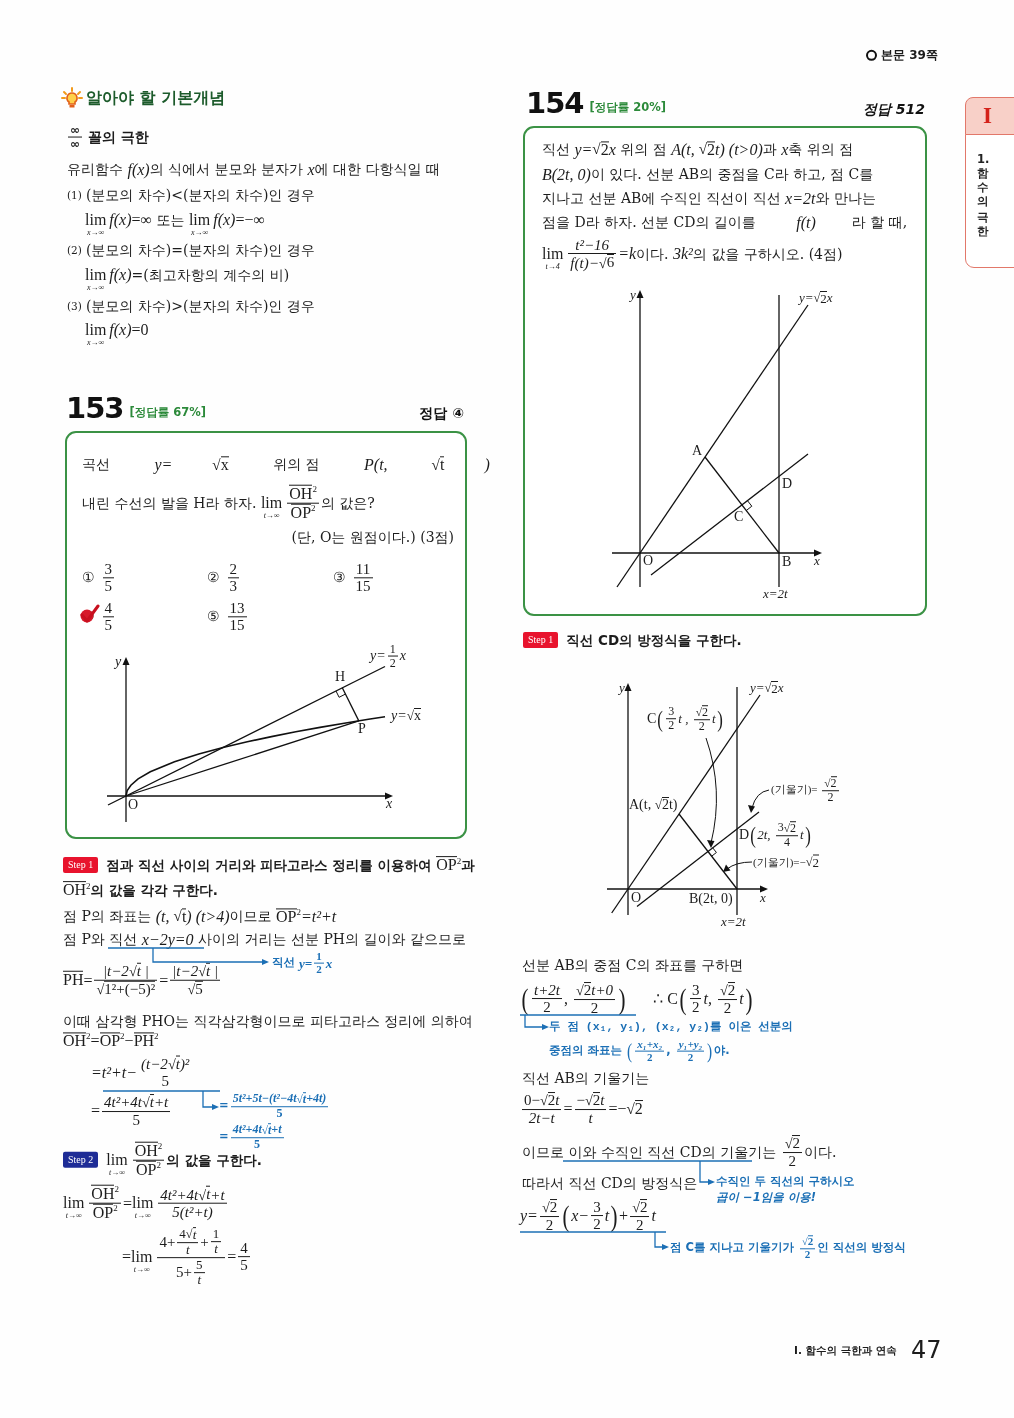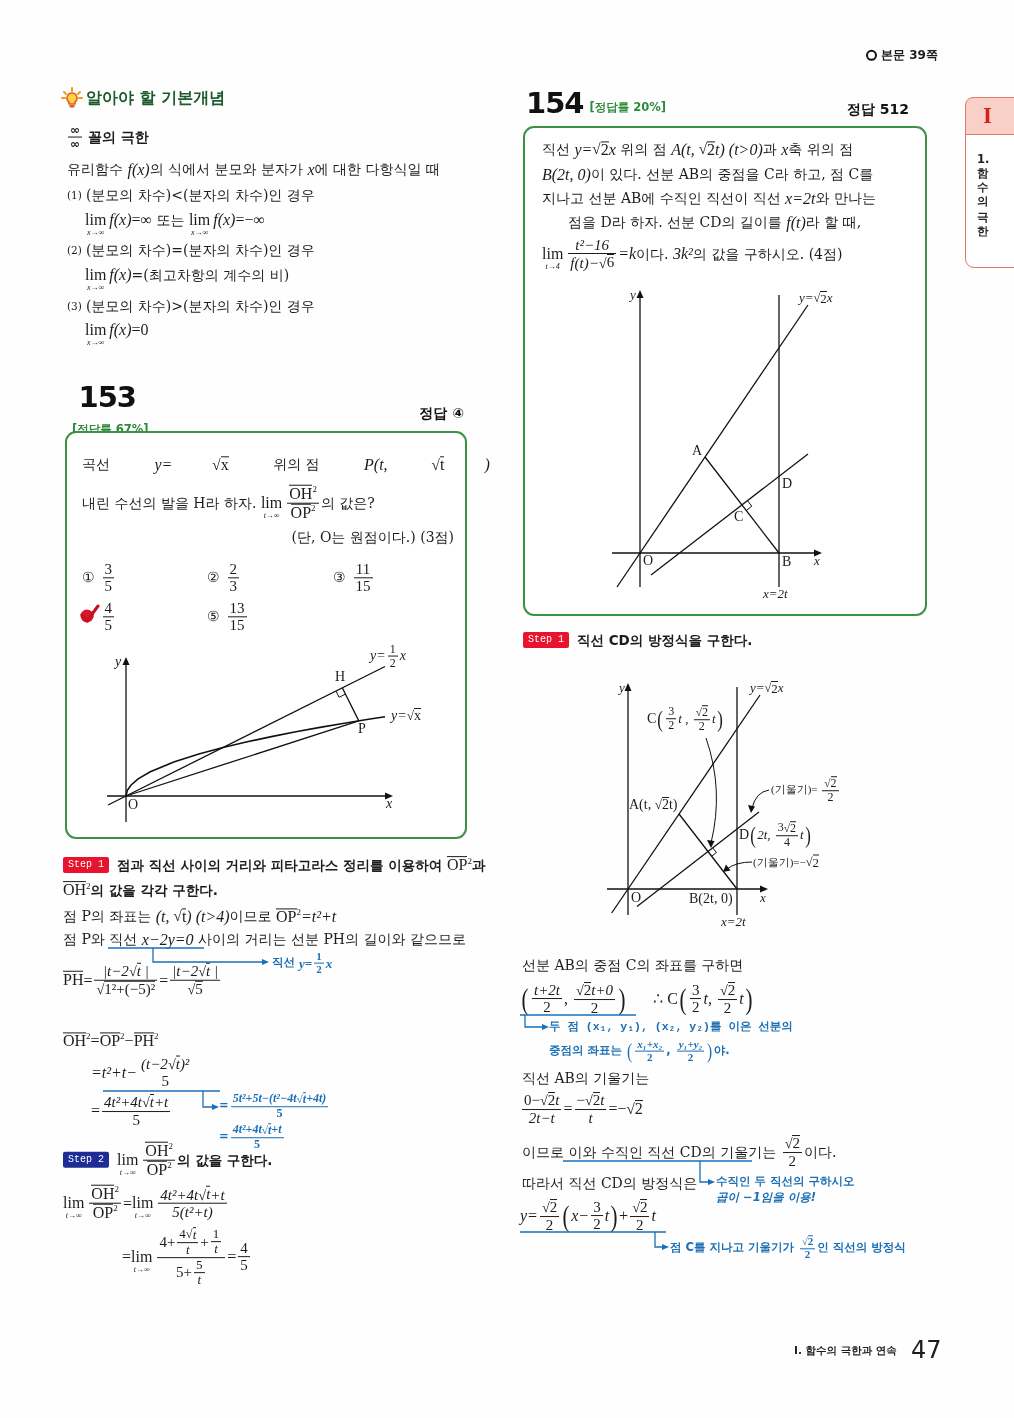--- a/index.html
+++ b/index.html
@@ -19,21 +19,21 @@
 .sq>.rad{border-top:1px solid currentColor;line-height:1.05;}
 .ov{border-top:1px solid currentColor;line-height:1.05;font-family:"Liberation Serif",serif;font-size:16px;}
 .sup{font-size:9px;align-self:flex-start;font-family:"Liberation Serif",serif;}
 .lim{display:inline-flex;flex-direction:column;align-items:center;line-height:1;padding-top:9px;margin-right:3px;font-family:"Liberation Serif",serif;font-size:16px;}
 .lim>.u{font-size:8px;font-style:italic;margin-top:1px;}
 .big{font-family:"Liberation Serif",serif;font-size:30px;line-height:1;font-weight:normal;transform:scaleX(0.7);}
 .pnum{font-family:"DejaVu Sans",sans-serif;font-weight:bold;font-size:29px;letter-spacing:-1px;color:#111;}
 .rate{font-family:"DejaVu Sans",sans-serif;font-weight:bold;font-size:11.5px;color:#2c8a3a;margin-left:6px;margin-top:8px;}
 .ans{font-family:"DejaVu Sans",sans-serif;font-weight:bold;font-size:14px;color:#111;}
 .box{position:absolute;border:2px solid #3b9245;border-radius:11px;background:#fff;}
-.badge{display:inline-block;font-family:Liberation Mono, monospace;font-size:10px;color:#fff;padding:1px 5px;border-radius:2px;margin-right:8px;line-height:14px;}
+.badge{display:inline-block;font-family:Liberation Serif, serif;font-size:10px;color:#fff;padding:1px 5px;border-radius:2px;margin-right:8px;line-height:14px;}
 .b-red{background:#e8132d;}
 .b-blue{background:#1e2c96;}
 .steptxt{font-family:"DejaVu Sans",sans-serif;font-weight:bold;font-size:13.5px;}
 .note{font-family:"DejaVu Sans",sans-serif;font-size:11.5px;font-weight:bold;color:#1b6fb5;}
 .note .frac{font-size:11px;}
 .small .frac{font-size:12px;}
 .cnum{font-size:10.5px;margin-right:4px;font-family:"DejaVu Serif",serif;}
 .ring{display:inline-block;width:11px;height:11px;border:2.5px solid #111;border-radius:50%;margin-right:4px;}
 .lbl{position:absolute;white-space:pre;display:flex;align-items:center;transform:translateY(-50%);font-family:"Liberation Serif",serif;font-size:14px;}
 .lbl .frac{font-size:12px;}
@@ -124,21 +124,21 @@
 <div class="ln" style="left:67px;top:306px;">
   <span class="cnum">(3)</span>
   <span class="k">(분모의 차수)&gt;(분자의 차수)인 경우</span>
 </div>
 <div class="ln" style="left:85px;top:330px;">
   <span class="lim"><span>lim</span><span class="u">x→∞</span></span>
   <span class="mi">f(x)</span>
   <span class="mr">=0</span>
 </div>
 
-<div class="ln" style="left:66px;top:408px;flex-direction:column;">
+<div class="ln" style="left:66px;top:408px;">
   <span class="pnum">153</span>
   <span class="rate">[정답률 67%]</span>
 </div>
 <div class="ln ans" style="right:550px;top:413px;">정답 ④</div>
 
 <div class="box" style="left:65px;top:431px;width:402px;height:408px;"></div>
 
 <div class="ln" style="left:82px;top:465px;gap:40px;">
   <span class="k">곡선 </span>
   <span class="mi">y=</span>
@@ -265,20 +265,21 @@
     <span class="n"><span>|t−2</span><span class="sq"><span class="rad">t</span></span><span> |</span></span>
     <span class="d" style="font-style:normal;"><span class="sq"><span class="rad">1²+(−5)²</span></span></span>
   </span>
   <span class="mr">=</span>
   <span class="frac">
     <span class="n"><span>|t−2</span><span class="sq"><span class="rad">t</span></span><span> |</span></span>
     <span class="d" style="font-style:normal;"><span class="sq"><span class="rad">5</span></span></span>
   </span>
 </div>
 
+<div class="ln k" style="left:63px;top:1021px;">이때 삼각형 PHO는 직각삼각형이므로 피타고라스 정리에 의하여</div>
 
 <div class="ln" style="left:63px;top:1041px;">
   <span class="ov">OH</span><span class="sup">2</span>
   <span class="mr">=</span>
   <span class="ov">OP</span><span class="sup">2</span>
   <span class="mr">−</span>
   <span class="ov">PH</span><span class="sup">2</span>
 </div>
 
 <div class="ln" style="left:91px;top:1072px;">
@@ -350,21 +351,21 @@
     </span>
   </span>
   <span class="mr">=</span>
   <span class="frac" style="font-style:normal;"><span class="n" actable="false">4</span><span class="d">5</span></span>
 </div>
 
 <div class="ln" style="left:526px;top:103px;">
   <span class="pnum">154</span>
   <span class="rate">[정답률 20%]</span>
 </div>
-<div class="ln ans" style="right:105px;top:109px;">정답 512</div>
+<div class="ln ans" style="right:89px;top:109px;font-style:italic;">정답 512</div>
 
 <div class="box" style="left:523px;top:126px;width:404px;height:490px;"></div>
 
 <div class="ln" style="left:542px;top:150px;">
   <span class="k">직선 </span>
   <span class="mi">y=</span>
   <span class="sq mr"><span class="rad">2</span></span>
   <span class="mi">x</span>
   <span class="k"> 위의 점 </span>
   <span class="mi">A(t, </span>
@@ -377,21 +378,21 @@
 </div>
 <div class="ln" style="left:542px;top:175px;">
   <span class="mi">B(2t, 0)</span>
   <span class="k">이 있다. 선분 AB의 중점을 C라 하고, 점 C를</span>
 </div>
 <div class="ln" style="left:542px;top:199px;">
   <span class="k">지나고 선분 AB에 수직인 직선이 직선 </span>
   <span class="mi">x=2t</span>
   <span class="k">와 만나는</span>
 </div>
-<div class="ln" style="left:568px;top:223px;">
+<div class="ln" style="left:542px;top:223px;gap:36px;">
   <span class="k">점을 D라 하자. 선분 CD의 길이를 </span>
   <span class="mi">f(t)</span>
   <span class="k">라 할 때,</span>
 </div>
 <div class="ln" style="left:542px;top:254px;">
   <span class="lim"><span>lim</span><span class="u">t→4</span></span>
   <span class="frac">
     <span class="n">t²−16</span>
     <span class="d"><span>f(t)−</span><span class="sq" style="font-style:normal;"><span class="rad">6</span></span></span>
   </span>

